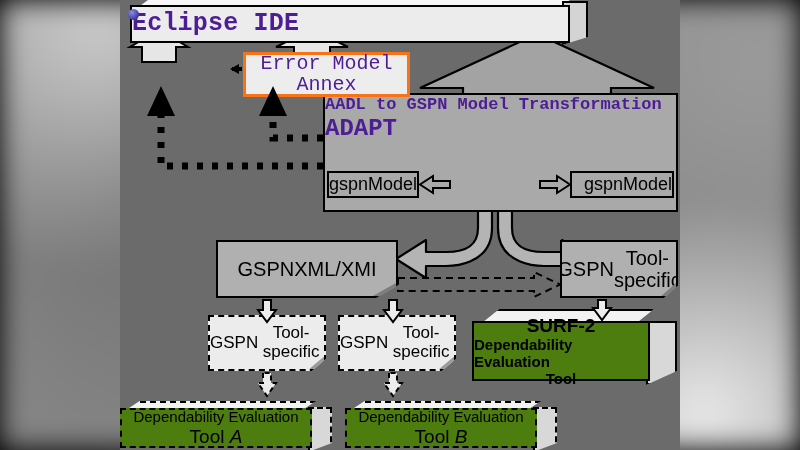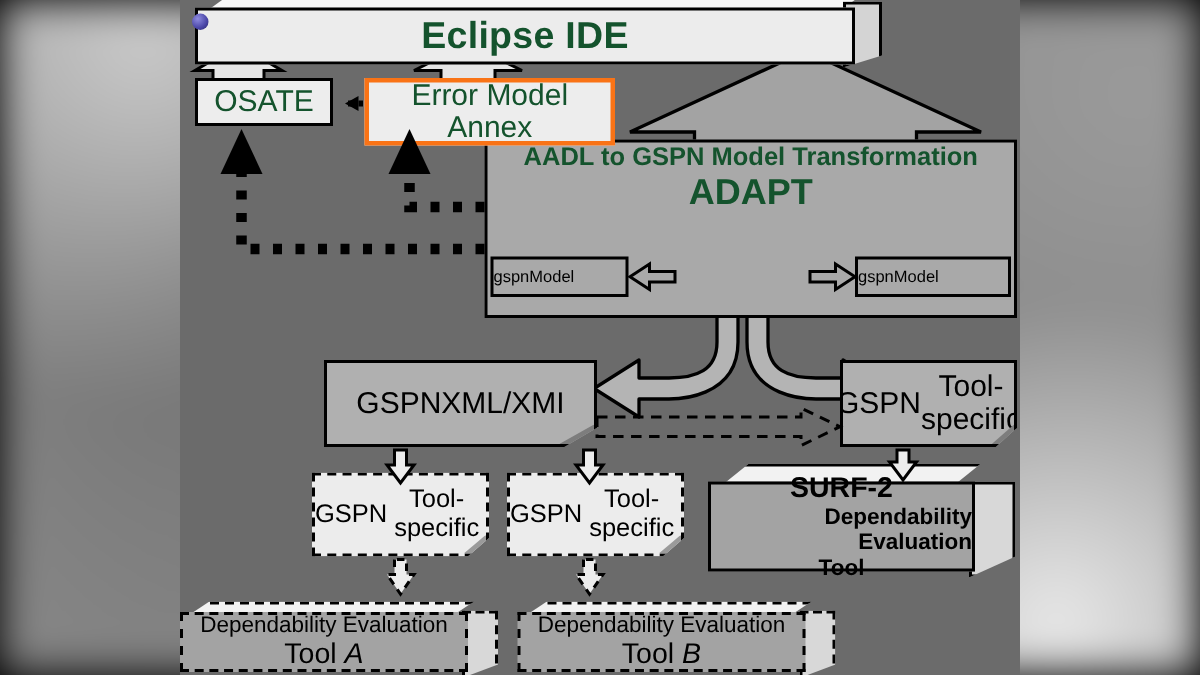--- a/index.html
+++ b/index.html
@@ -17,22 +17,22 @@
       radial-gradient(circle at 95% 14%, #9a9a9a 0%, rgba(154,154,154,0) 34%),
       radial-gradient(circle at 18% 40%, #6f6f6f 0%, rgba(111,111,111,0) 38%),
       linear-gradient(160deg,#9b9b9b 0%,#8a8a8a 38%,#848484 62%,#9f9f9f 100%);
     filter:blur(14px);}
 
   
   #canvas{position:absolute;left:120px;top:0;width:560px;height:450px;
     background:#6b6b6b;overflow:hidden;}
 
   .node{position:absolute;box-sizing:border-box;display:flex;
-    flex-direction:column;align-items:center;justify-content:center;
-    text-align:center;color:#14532d;line-height:1.04;}
+    flex-direction:column;align-items:flex-start;justify-content:center;
+    text-align:center;color:#4c1d95;line-height:1.04;font-family:Liberation Mono, monospace;}
 
   
   #eclipse-ide{left:10px;top:5px;width:440px;height:38px;
     background:#ececec;border:2px solid #000;font-size:25px;font-weight:bold;
     letter-spacing:.2px;z-index:6;}
   .slab-top{position:absolute;background:#f7f7f7;border:2px solid #000;}
   .slab-side{position:absolute;background:#d4d4d4;border:2px solid #000;}
 
   #eclipse-logo{position:absolute;left:8px;top:9px;width:11px;height:11px;
     border-radius:50%;
@@ -44,22 +44,22 @@
     border:2px solid #000;font-size:20px;z-index:6;}
   #error-model-annex{left:123px;top:52px;width:167px;height:45px;
     background:#ededed;border:3px solid #f97316;font-size:20px;z-index:6;}
 
   
   #adapt{left:203px;top:93px;width:355px;height:119px;background:#a9a9a9;
     border:2px solid #000;justify-content:flex-start;z-index:4;}
   #adapt-title{margin-top:3px;font-size:24px;font-weight:bold;}
   #adapt-sub{margin-top:1px;font-size:17px;font-weight:bold;}
   .adapt-box{position:absolute;box-sizing:border-box;background:#a9a9a9;
-    border:2px solid #000;display:flex;align-items:center;justify-content:flex-start;
-    font-size:11px;color:#000;z-index:5;}
+    border:2px solid #000;display:flex;align-items:center;justify-content:flex-end;
+    font-size:18px;color:#000;z-index:5;}
   #gspn-model{left:207px;top:171px;width:92px;height:27px;}
   #aadl2gspn{left:330px;top:162px;width:90px;height:45px;}
   #dependency{left:450px;top:171px;width:104px;height:27px;}
 
   
   .doc{position:absolute;box-sizing:border-box;
     display:flex;flex-direction:row;align-items:center;justify-content:center;
     text-align:center;line-height:1.1;color:#000;
     clip-path:polygon(0 0,100% 0,100% 78%,88% 100%,0 100%);}
   .doc .fold{position:absolute;right:0;bottom:0;width:13%;height:24%;
@@ -70,22 +70,22 @@
   #gspn-tool-right{left:440px;top:240px;width:118px;height:58px;background:#b0b0b0;
     border:2px solid #000;font-size:20px;z-index:5;}
   #gspn-tool-a{left:88px;top:315px;width:118px;height:56px;background:#ececec;
     border:2px dashed #000;font-size:17px;z-index:5;}
   #gspn-tool-b{left:218px;top:315px;width:118px;height:56px;background:#ececec;
     border:2px dashed #000;font-size:17px;z-index:5;}
 
   
   .box3d{position:absolute;z-index:5;}
   .box3d .face{position:absolute;left:0;bottom:0;box-sizing:border-box;
-    background:#a3a3a3;display:flex;flex-direction:column;
-    align-items:center;justify-content:center;text-align:right;
+    background:#4d7c0f;display:flex;flex-direction:column;
+    align-items:center;justify-content:center;text-align:left;
     line-height:1.12;color:#000;}
   .box3d .lid{position:absolute;left:0;top:0;background:#f2f2f2;}
   .box3d .rside{position:absolute;background:#d8d8d8;}
   .solid3d .face,.solid3d .lid,.solid3d .rside{border:2px solid #000;}
   .dash3d .face,.dash3d .lid,.dash3d .rside{border:2px dashed #000;}
 
   #surf2{left:352px;top:309px;width:205px;height:72px;}
   #surf2 .face{width:178px;height:60px;border-width:2px;}
   #surf2 .lid{width:178px;height:18px;
     clip-path:polygon(0 100%,15% 0,100% 0,85% 100%);}
@@ -148,23 +148,20 @@
 
     <div class="slab-top" style="left:10px;top:-3px;width:440px;height:12px;z-index:5;
                 clip-path:polygon(0 100%,5% 0,100% 0,95% 100%);"></div>
     <div class="slab-side" style="left:442px;top:1px;width:22px;height:40px;z-index:5;
                 clip-path:polygon(0 0,100% 0,100% 82%,0 100%);"></div>
     <div class="node" id="eclipse-ide">
       <span>Eclipse IDE</span>
     </div>
     <div id="eclipse-logo"></div>
 
-    <div class="node" id="osate">
-      <span>OSATE</span>
-    </div>
     <div class="node" id="error-model-annex">
       <span>Error Model Annex</span>
     </div>
 
     <div class="node" id="adapt">
       <span id="adapt-sub">AADL to GSPN Model Transformation</span>
       <span id="adapt-title">ADAPT</span>
     </div>
     <div class="adapt-box" id="gspn-model">
       <span>gspnModel</span>

